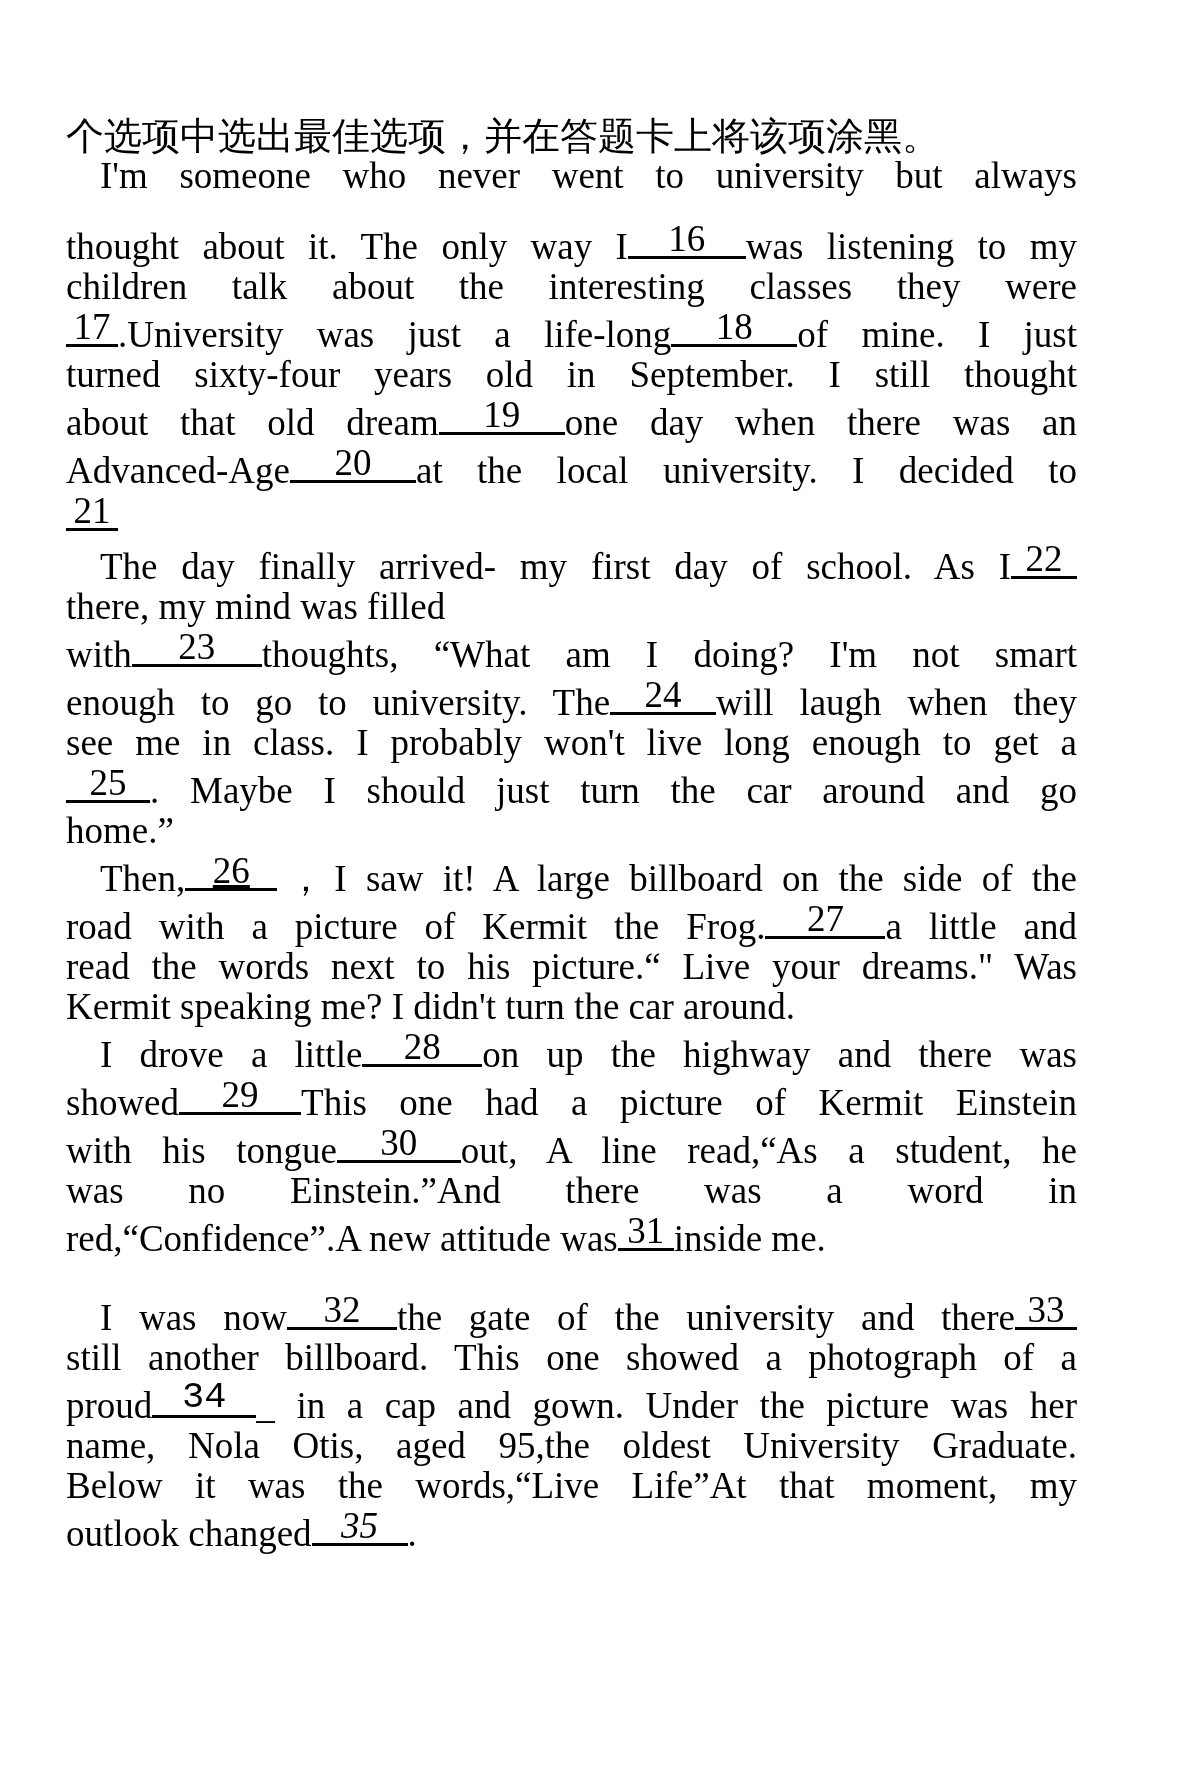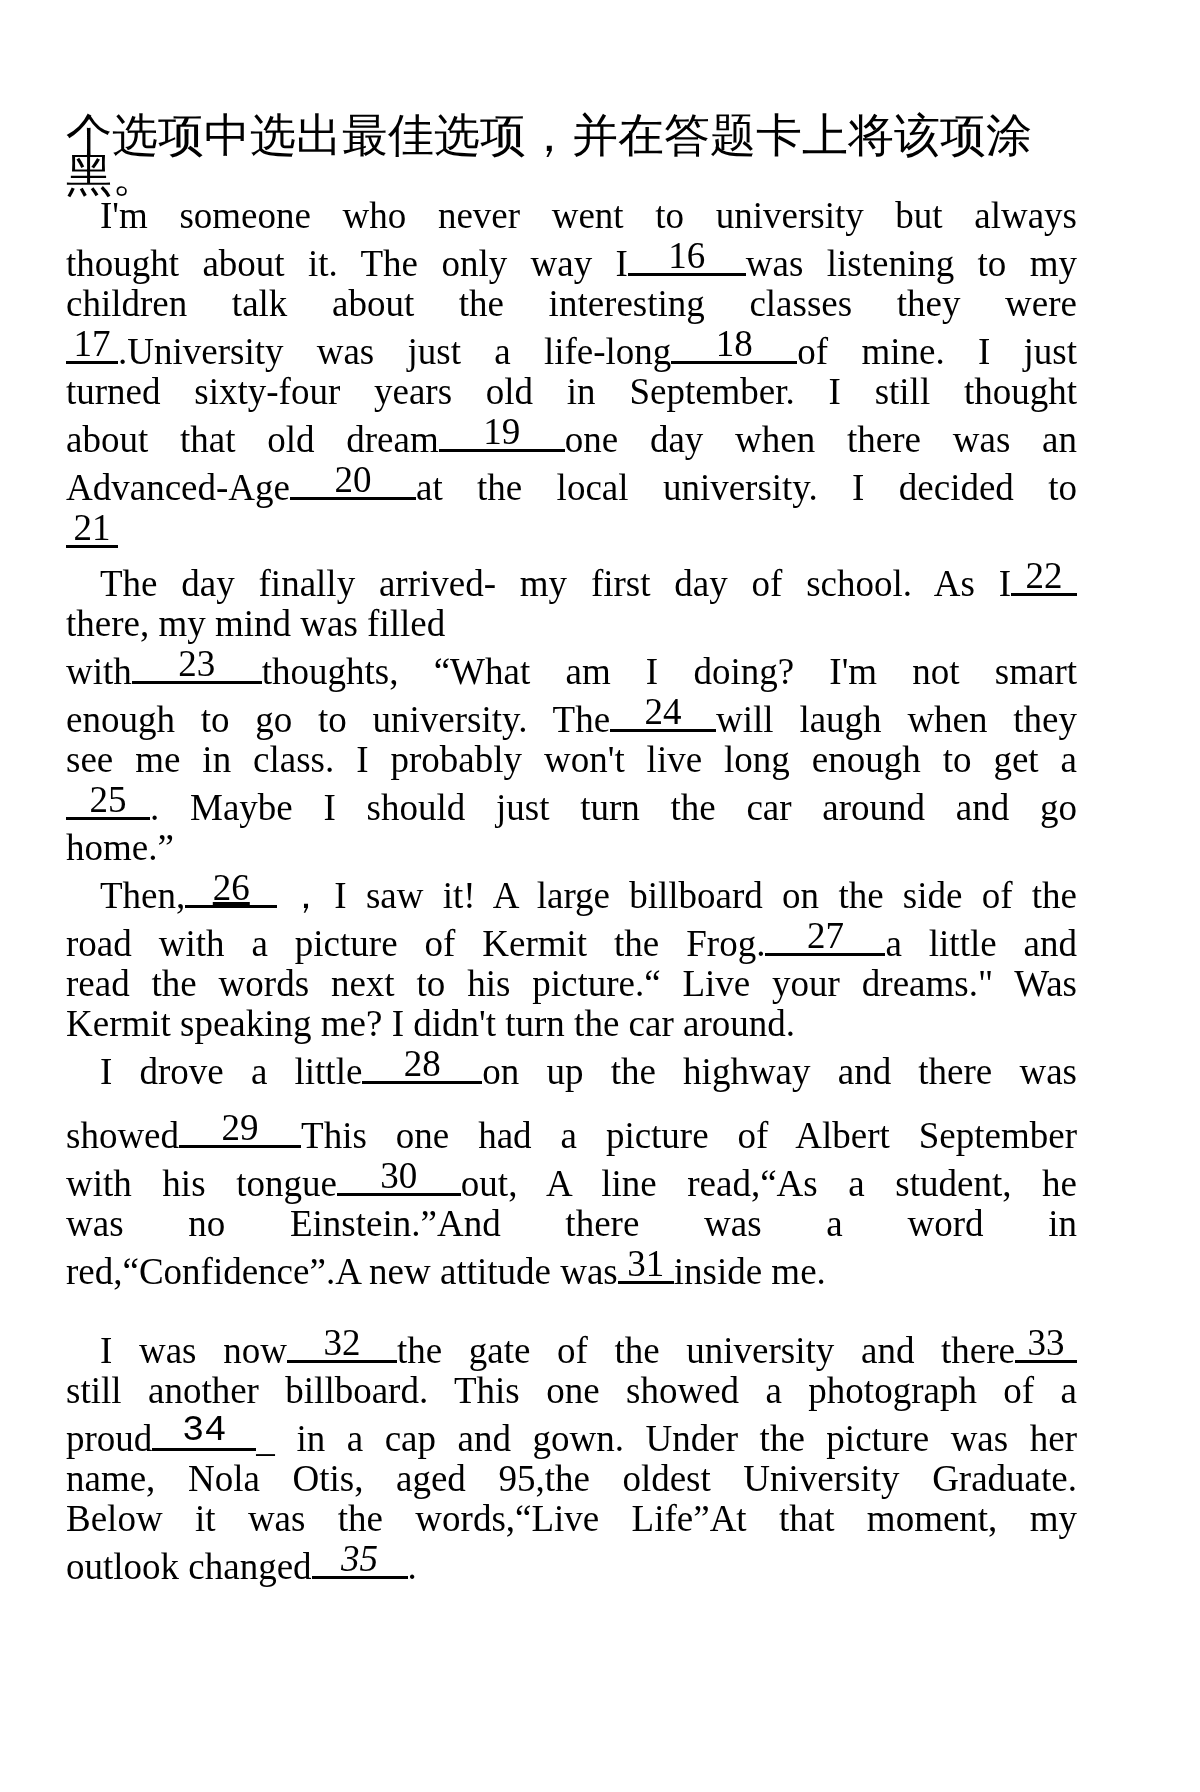--- a/index.html
+++ b/index.html
@@ -23,21 +23,21 @@
   .line {
     font-size: 37px;
     line-height: 40px;
     text-align: left;
   }
   .line.j {
     text-align: justify;
     text-align-last: justify;
   }
   .line.cjk {
-    font-size: 46px;
+    font-size: 38px;
   }
   .line.indent {
     text-indent: 34px;
   }
   .blank {
     display: inline-block;
     text-align: center;
     text-align-last: center;
     text-indent: 0;
     border-bottom: 3px solid #000000;
@@ -47,40 +47,40 @@
     overflow: hidden;
   }
 </style>
 </head>
 <body>
 
 <div class="page">
   <div id="passage">
       <div class="line cjk"><span>个选项中选出最佳选项，并在答题卡上将该项涂黑。</span></div>
       <div class="line j indent"><span>I'm someone who never went to university but always</span></div>
-      <div class="line j"><span>thought about it. The only way I</span><span class="blank" style="width: 118px;">16</span><span>was listening to my</span></div>
+      <div class="line j"><span>thought about it. The only way I</span><span class="blank" style="width: 118px; margin-top: 23px;">16</span><span>was listening to my</span></div>
       <div class="line j"><span>children talk about the interesting classes they were</span></div>
       <div class="line j"><span class="blank" style="width: 52px;">17</span><span>.University was just a life-long</span><span class="blank" style="width: 126px;">18</span><span>of mine. I just</span></div>
       <div class="line j"><span>turned sixty-four years old in September. I still thought</span></div>
       <div class="line j"><span>about that old dream</span><span class="blank" style="width: 126px;">19</span><span>one day when there was an</span></div>
       <div class="line j"><span>Advanced-Age</span><span class="blank" style="width: 126px;">20</span><span>at the local university. I decided to</span></div>
       <div class="line"><span class="blank" style="width: 52px;">21</span></div>
       <div class="line j indent"><span>The day finally arrived- my first day of school. As I</span><span class="blank" style="width: 66px;">22</span></div>
       <div class="line"><span>there, my mind was filled</span></div>
       <div class="line j"><span>with</span><span class="blank" style="width: 130px;">23</span><span>thoughts, “What am I doing? I'm not smart</span></div>
       <div class="line j"><span>enough to go to university. The</span><span class="blank" style="width: 106px;">24</span><span>will laugh when they</span></div>
       <div class="line j"><span>see me in class. I probably won't live long enough to get a</span></div>
       <div class="line j"><span class="blank" style="width: 84px;">25</span><span>. Maybe I should just turn the car around and go</span></div>
       <div class="line"><span>home.”</span></div>
       <div class="line j indent"><span>Then,</span><span class="blank" style="width: 92px; text-decoration: underline;">26</span><span>，I saw it! A large billboard on the side of the</span></div>
       <div class="line j"><span>road with a picture of Kermit the Frog.</span><span class="blank" style="width: 120px;">27</span><span>a little and</span></div>
       <div class="line j"><span>read the words next to his picture.“ Live your dreams." Was</span></div>
       <div class="line"><span>Kermit speaking me? I didn't turn the car around.</span></div>
       <div class="line j indent"><span>I drove a little</span><span class="blank" style="width: 120px;">28</span><span>on up the highway and there was</span></div>
-      <div class="line j"><span>showed</span><span class="blank" style="width: 122px; margin-top: 16px;">29</span><span>This one had a picture of Albert September</span></div>
+      <div class="line j"><span>showed</span><span class="blank" style="width: 122px;">29</span><span>This one had a picture of Kermit Einstein</span></div>
       <div class="line j"><span>with his tongue</span><span class="blank" style="width: 124px;">30</span><span>out, A line read,“As a student, he</span></div>
       <div class="line j"><span>was no Einstein.”And there was a word in</span></div>
       <div class="line"><span>red,“Confidence”.A new attitude was</span><span class="blank" style="width: 56px;">31</span><span>inside me.</span></div>
       <div class="line j indent"><span>I was now</span><span class="blank" style="width: 110px; margin-top: 31px;">32</span><span>the gate of the university and there</span><span class="blank" style="width: 62px;">33</span></div>
       <div class="line j"><span>still another billboard. This one showed a photograph of a</span></div>
       <div class="line j"><span>proud</span><span class="blank" style="width: 104px; font-family: Liberation Mono, monospace;">34</span><span>_ in a cap and gown. Under the picture was her</span></div>
       <div class="line j"><span>name, Nola Otis, aged 95,the oldest University Graduate.</span></div>
       <div class="line j"><span>Below it was the words,“Live Life”At that moment, my</span></div>
       <div class="line"><span>outlook changed</span><span class="blank" style="width: 96px; font-style: italic;">35</span><span>.</span></div>
     </div>

